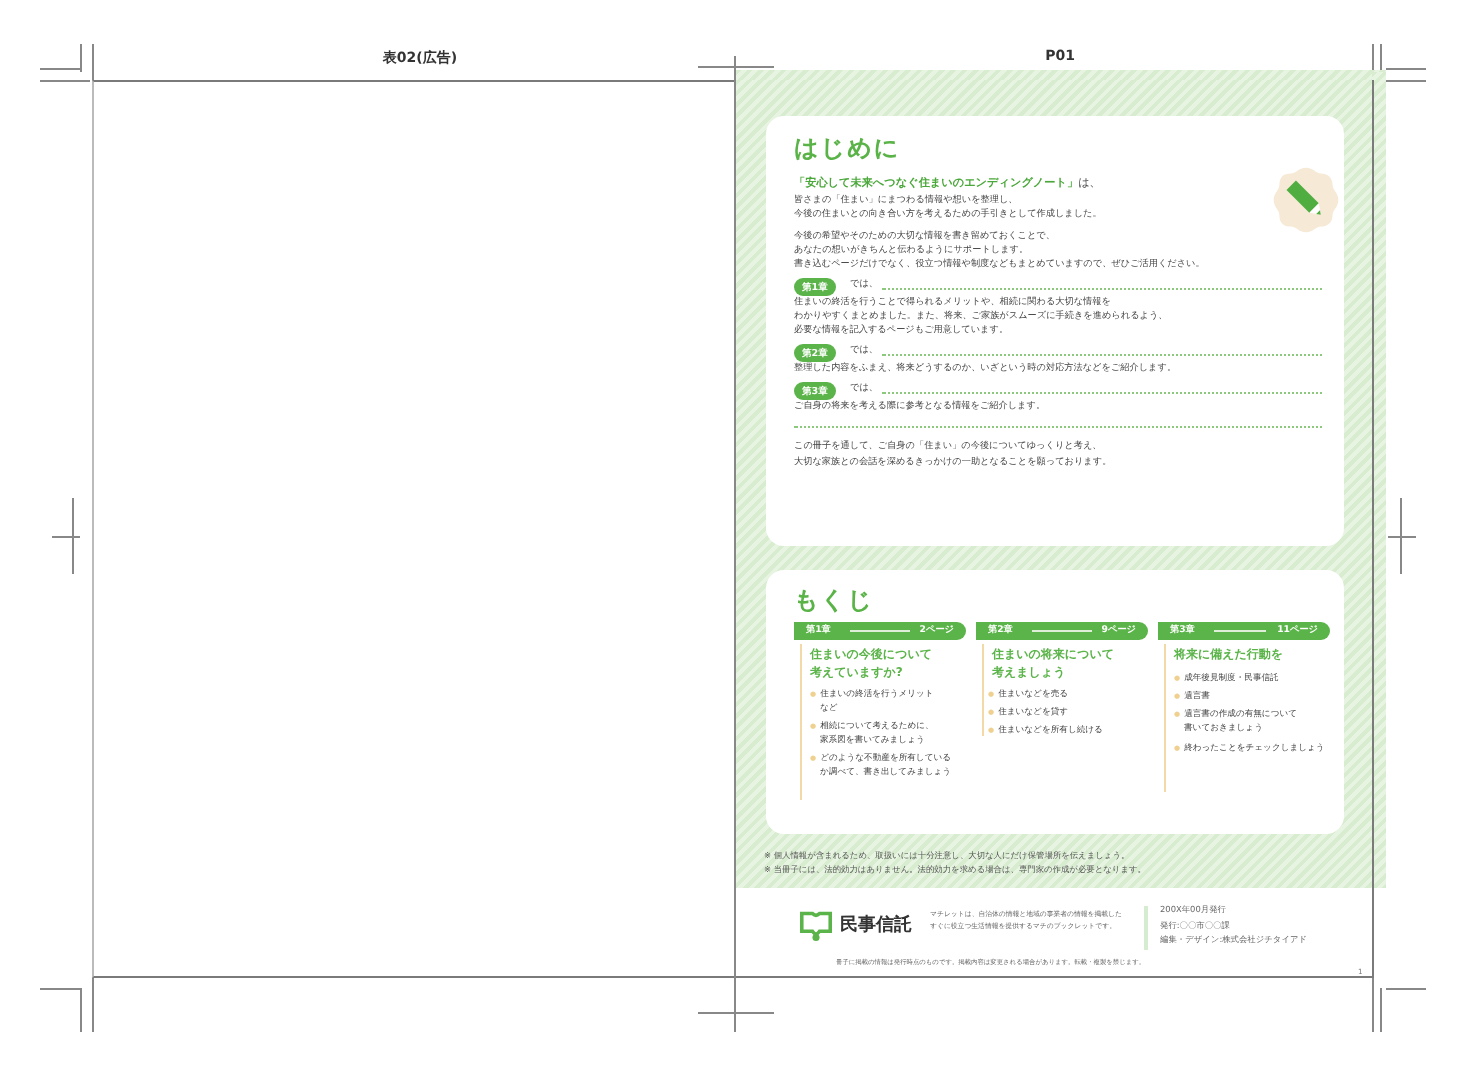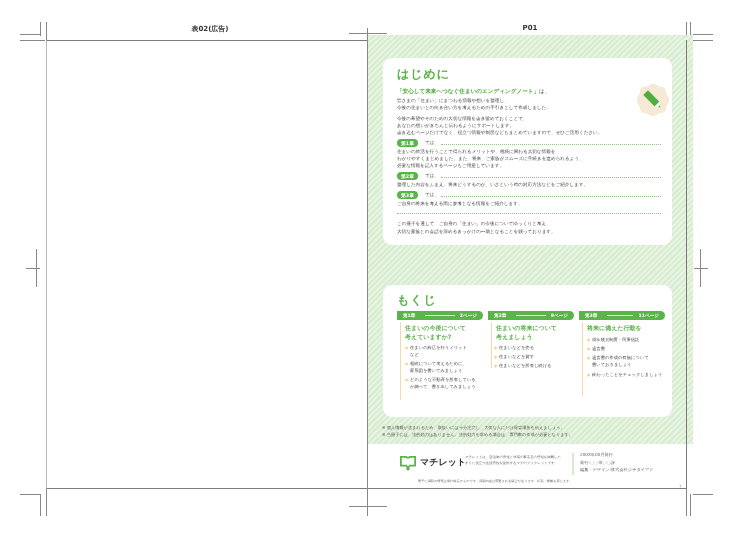--- a/index.html
+++ b/index.html
@@ -16,21 +16,21 @@
   .stripe-bg {
     position: absolute; left: 0; top: 0; width: 318px; height: 404px;
     background: repeating-linear-gradient(135deg, #d8ecd0 0px, #d8ecd0 2px, #e8f4e2 2px, #e8f4e2 4px);
   }
   .bleed { position: absolute; left: 686px; top: 36px; width: 7px; height: 408px;
     background: repeating-linear-gradient(135deg, #d8ecd0 0px, #d8ecd0 2px, #e8f4e2 2px, #e8f4e2 4px); }
   .bleed-top { position: absolute; left: 368px; top: 35px; width: 325px; height: 5px;
     background: repeating-linear-gradient(135deg, #d8ecd0 0px, #d8ecd0 2px, #e8f4e2 2px, #e8f4e2 4px); }
 
   .card { position: absolute; background: #fff; border-radius: 9px; }
-  .card-intro { left: 15px; top: 18px; width: 289px; height: 187px; }
+  .card-intro { left: 15px; top: 18px; width: 289px; height: 215px; }
   .card-toc { left: 15px; top: 245px; width: 289px; height: 132px; }
 
   .h-title { position: absolute; color: #59b346; font-weight: bold; font-size: 12px; letter-spacing: 1px; }
   .txt { position: absolute; font-size: 4.6px; line-height: 7px; color: #444; white-space: nowrap; }
   .lead { position: absolute; font-size: 5.6px; color: #4aa83a; font-weight: bold; white-space: nowrap; }
   .lead-tail { color: #444; font-weight: normal; }
 
   .badge { position: absolute; display: inline-block; background: #5bb449; color: #fff; font-size: 4.8px; font-weight: bold; padding: 1px 4px; border-radius: 5px; }
   .dotline { position: absolute; height: 0; border-top: 1px dotted #8cc97c; }
 
@@ -180,21 +180,21 @@
 
   </div>
 
   <div class="note" style="left:14px;top:385px;">※ 個人情報が含まれるため、取扱いには十分注意し、大切な人にだけ保管場所を伝えましょう。</div>
   <div class="note" style="left:14px;top:392px;">※ 当冊子には、法的効力はありません。法的効力を求める場合は、専門家の作成が必要となります。</div>
 
   <svg class="footer-logo" viewBox="0 0 20 18">
     <path d="M2 2 L8 2 Q10 4 12 2 L18 2 L18 12 L12 12 Q10 15 8 12 L2 12 Z" fill="none" stroke="#5bb449" stroke-width="2"></path>
     <circle cx="10" cy="15.5" r="2" fill="#5bb449"></circle>
   </svg>
-  <div class="brand">マチレット</div>
+  <div class="brand">民事信託</div>
   <div class="footer-desc">
     <div>マチレットは、自治体の情報と地域の事業者の情報を掲載した</div>
     <div>すぐに役立つ生活情報を提供するマチのブックレットです。</div>
   </div>
   <div class="footer-sep"></div>
   <div class="footer-info">
     <div>200X年00月発行</div>
     <div>発行:〇〇市〇〇課</div>
     <div>編集・デザイン:株式会社ジチタイアド</div>
   </div>

